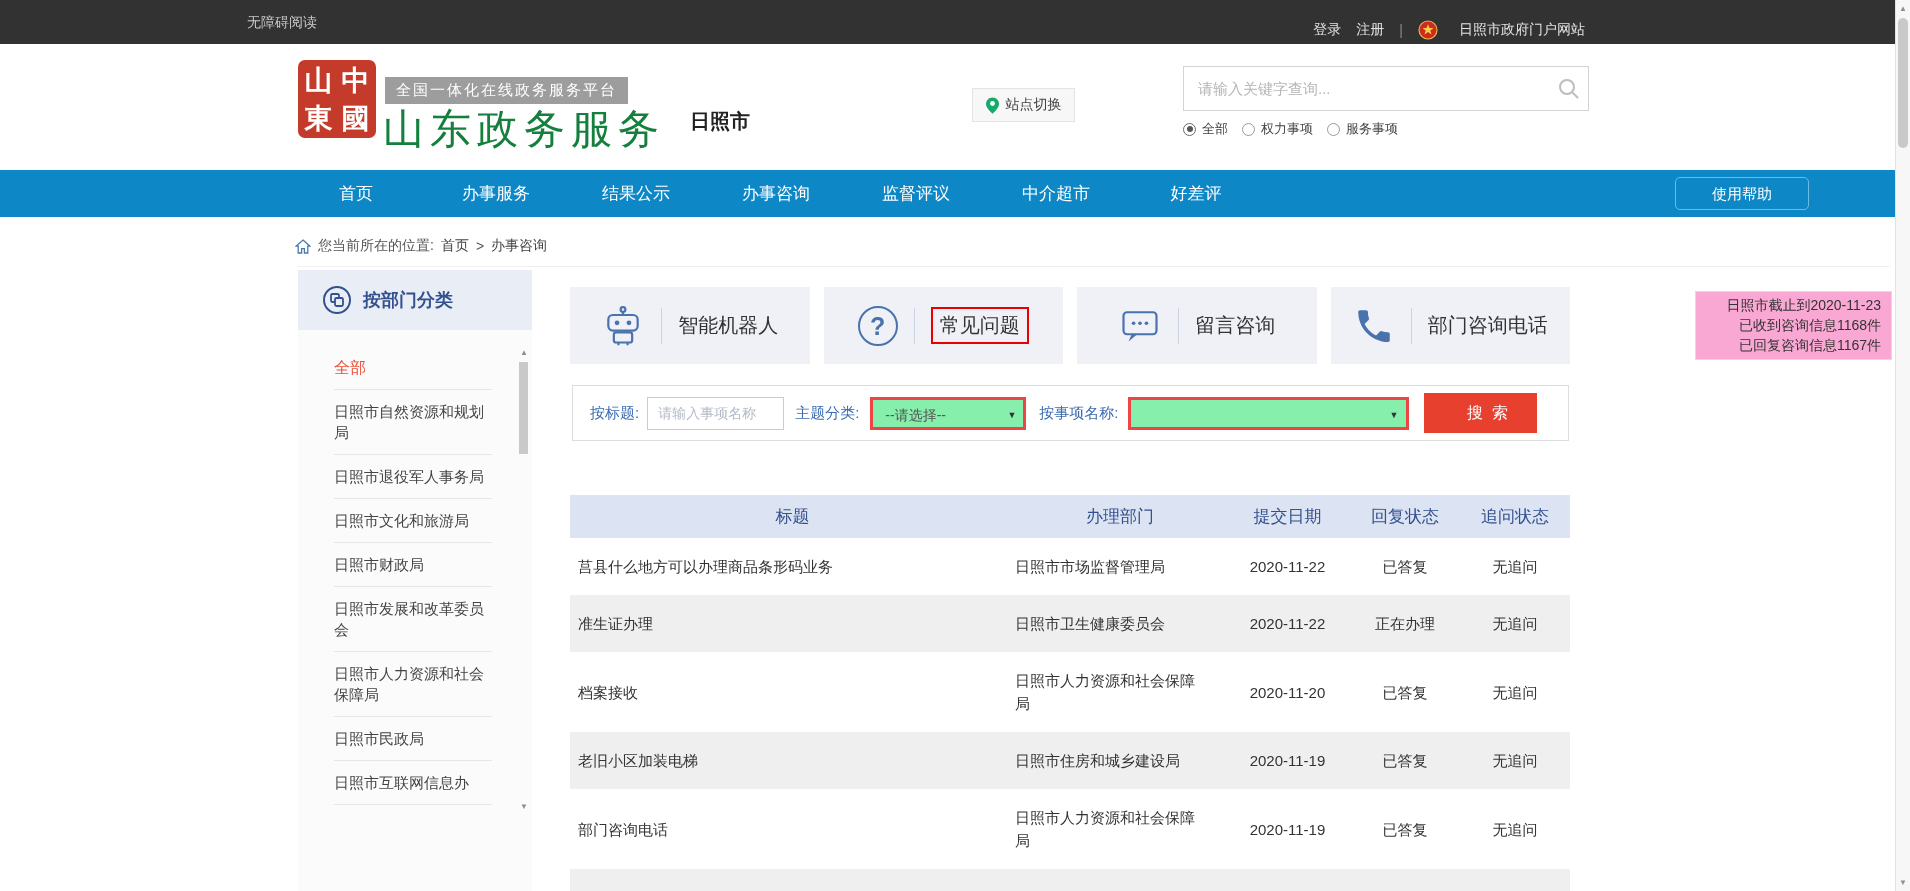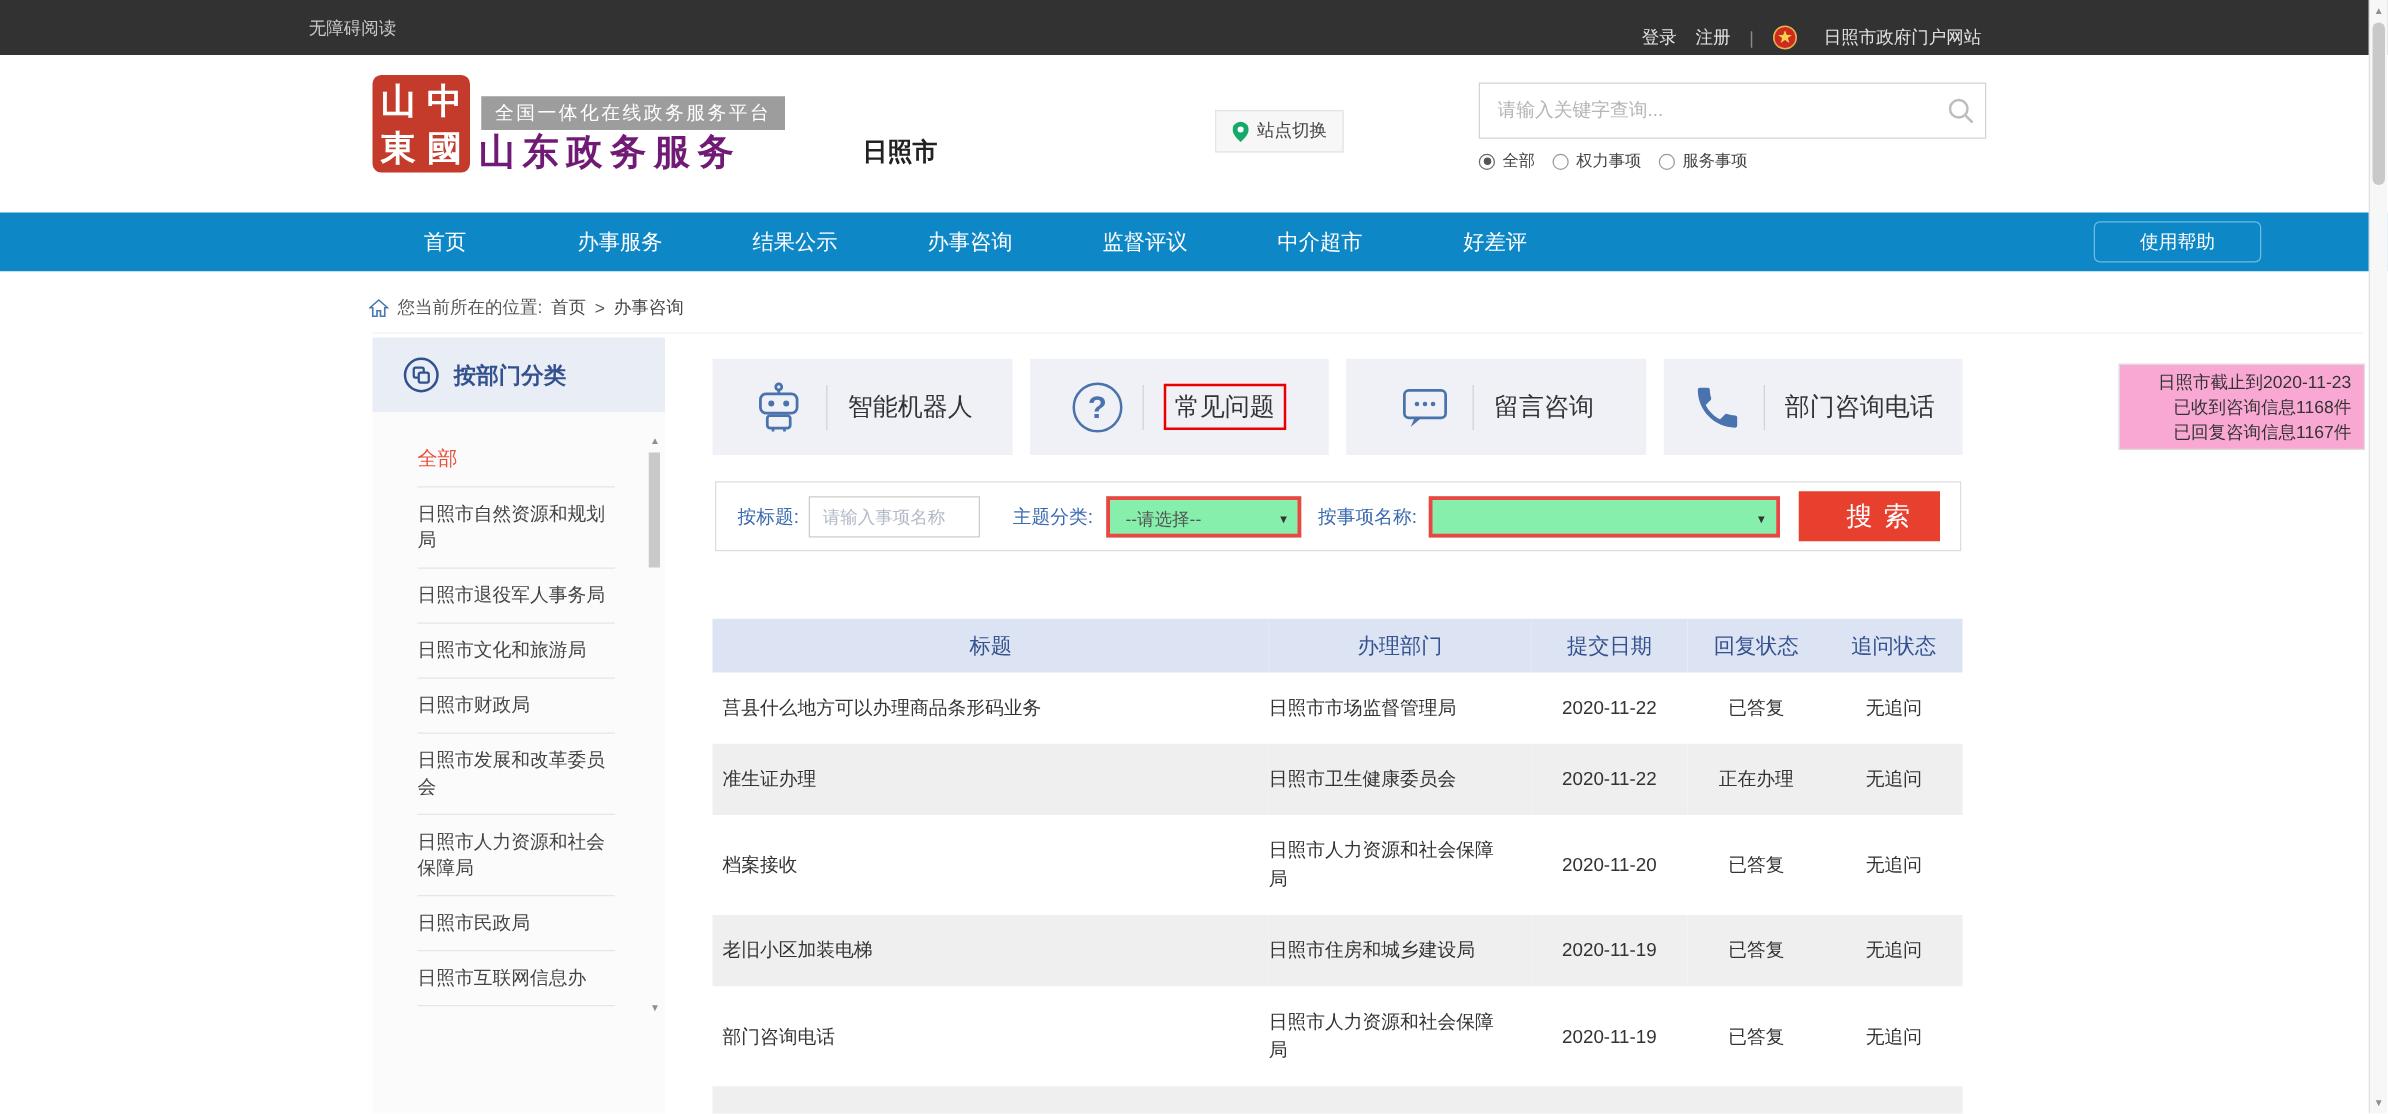--- a/index.html
+++ b/index.html
@@ -20,21 +20,21 @@
   .scrollbar .arrow.down { bottom:4px; }
   .scrollbar .thumb { position:absolute; left:2px; top:18px; width:10px; height:130px; background:#c9c9c9; border-radius:5px; }
 
   
   .header { position:absolute; left:0; top:44px; width:100%; height:126px; background:#fff; }
   .seal { position:absolute; left:300px; top:18px; width:74px; height:74px; background:#c43a2b; border-radius:5px;
           display:grid; grid-template-columns:1fr 1fr; align-items:center; justify-items:center;
           color:#fff; font-size:28px; font-weight:bold; box-shadow:0 0 0 2px #c43a2b; }
   .platform-tag { position:absolute; left:385px; top:33px; background:#9d9d9d; color:#fff; font-size:15px;
                   padding:4px 11px; letter-spacing:2px; }
-  .brand { position:absolute; left:383px; top:58px; font-size:29px; font-weight:bold; color:#701a75; letter-spacing:6px; }
+  .brand { position:absolute; left:383px; top:58px; font-size:41px; font-weight:normal; color:#15803d; letter-spacing:6px; }
   .city { position:absolute; left:690px; top:64px; font-size:20px; font-weight:bold; color:#222; }
   .site-switch { position:absolute; left:972px; top:44px; width:103px; height:34px; background:#f7f7f7;
                  border:1px solid #e3e3e3; display:flex; align-items:center; justify-content:center; gap:7px;
                  font-size:14px; color:#444; cursor:pointer; }
   .search-box { position:absolute; left:1183px; top:22px; width:406px; height:45px; border:1px solid #d4d4d4; background:#fff; }
   .search-box input { position:absolute; left:0; top:0; width:100%; height:100%; border:none; outline:none;
                       padding:0 40px 0 14px; font-size:15px; color:#333; font-family:inherit; background:transparent; }
   .search-box input::placeholder { color:#b5b5b5; }
   .search-box .mag { position:absolute; right:8px; top:11px; cursor:pointer; }
   .scope-radios { position:absolute; left:1183px; top:76px; display:flex; align-items:center; gap:10px; font-size:13px; color:#444; }
@@ -86,23 +86,23 @@
             display:flex; align-items:center; padding-left:17px; }
   .f-label { font-size:15px; color:#3a6bb0; white-space:nowrap; }
   .f-input { width:137px; height:33px; border:1px solid #ccc; margin-left:8px; font-size:14px; padding:0 10px;
              color:#333; outline:none; font-family:inherit; }
   .f-input::placeholder { color:#b3bac7; }
   .f-select { position:relative; height:33px; border:3px solid #ef4444; background:#86efac; font-size:14px; color:#555;
               line-height:31px; padding:0 22px 0 12px; cursor:pointer; }
   .f-select .caret { position:absolute; right:7px; top:0; font-size:9px; color:#333; }
   .sel-cat { width:156px; margin-left:11px; }
   .sel-name { width:281px; margin-left:9px; }
-  .lbl2 { margin-left:26px;text-align:center; } .lbl3 { margin-left:13px; }
+  .lbl2 { margin-left:11px;text-align:center; } .lbl3 { margin-left:13px; }
   .search-btn { width:113px; height:40px; margin-left:15px; background:#e8402f; color:#fff; border:none;
-                font-size:21px; letter-spacing:9px; padding-left:24px; cursor:pointer; font-family:inherit; }
+                font-size:16px; letter-spacing:9px; padding-left:24px; cursor:pointer; font-family:inherit; }
 
   
   .data-table { position:absolute; left:570px; top:495px; width:1000px; border-collapse:collapse; table-layout:fixed; }
   .data-table th { background:#dce3f3; color:#33518e; font-size:17px; font-weight:normal; height:43px; }
   .data-table td { font-size:15px; color:#333; padding:17px 0; line-height:23px; text-align:center; }
   .data-table tbody tr:nth-child(even) { background:#efefef; }
   td.c-title { text-align:left; padding-left:8px; padding-right:40px; }
   td.c-dept { text-align:left; padding-right:28px; }
   tr.partial td { height:60px; padding:0; }
 

